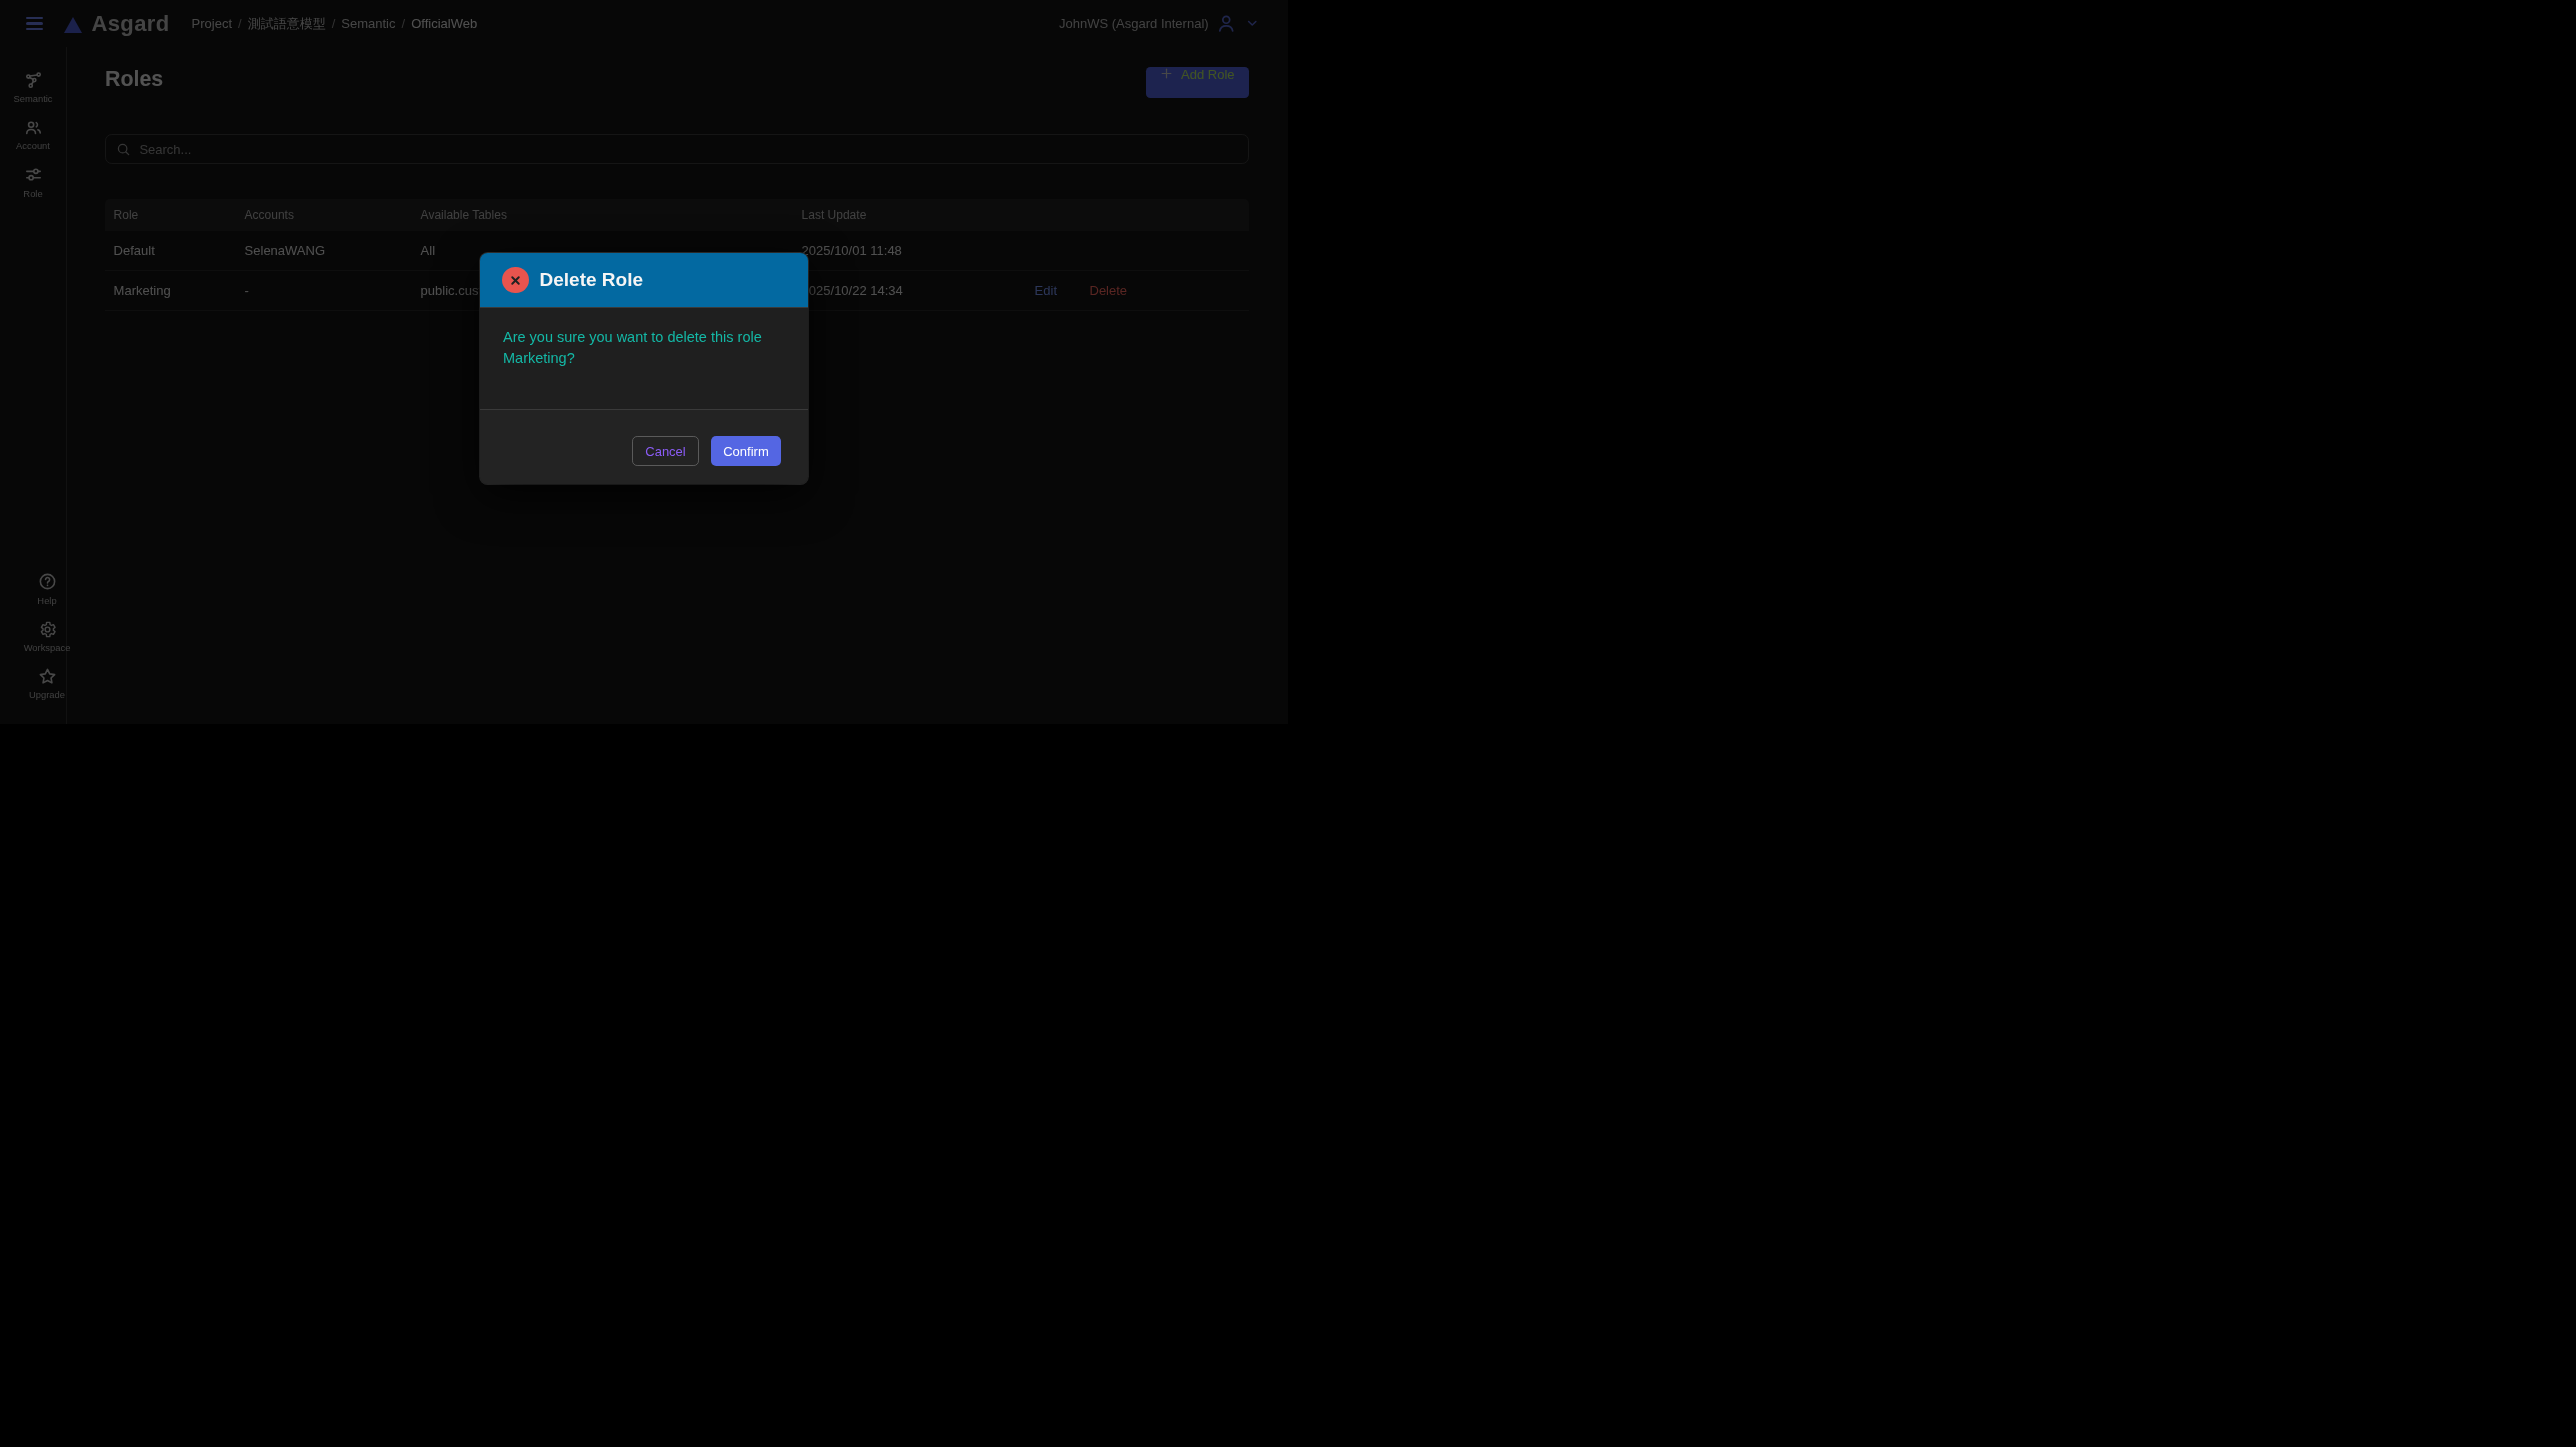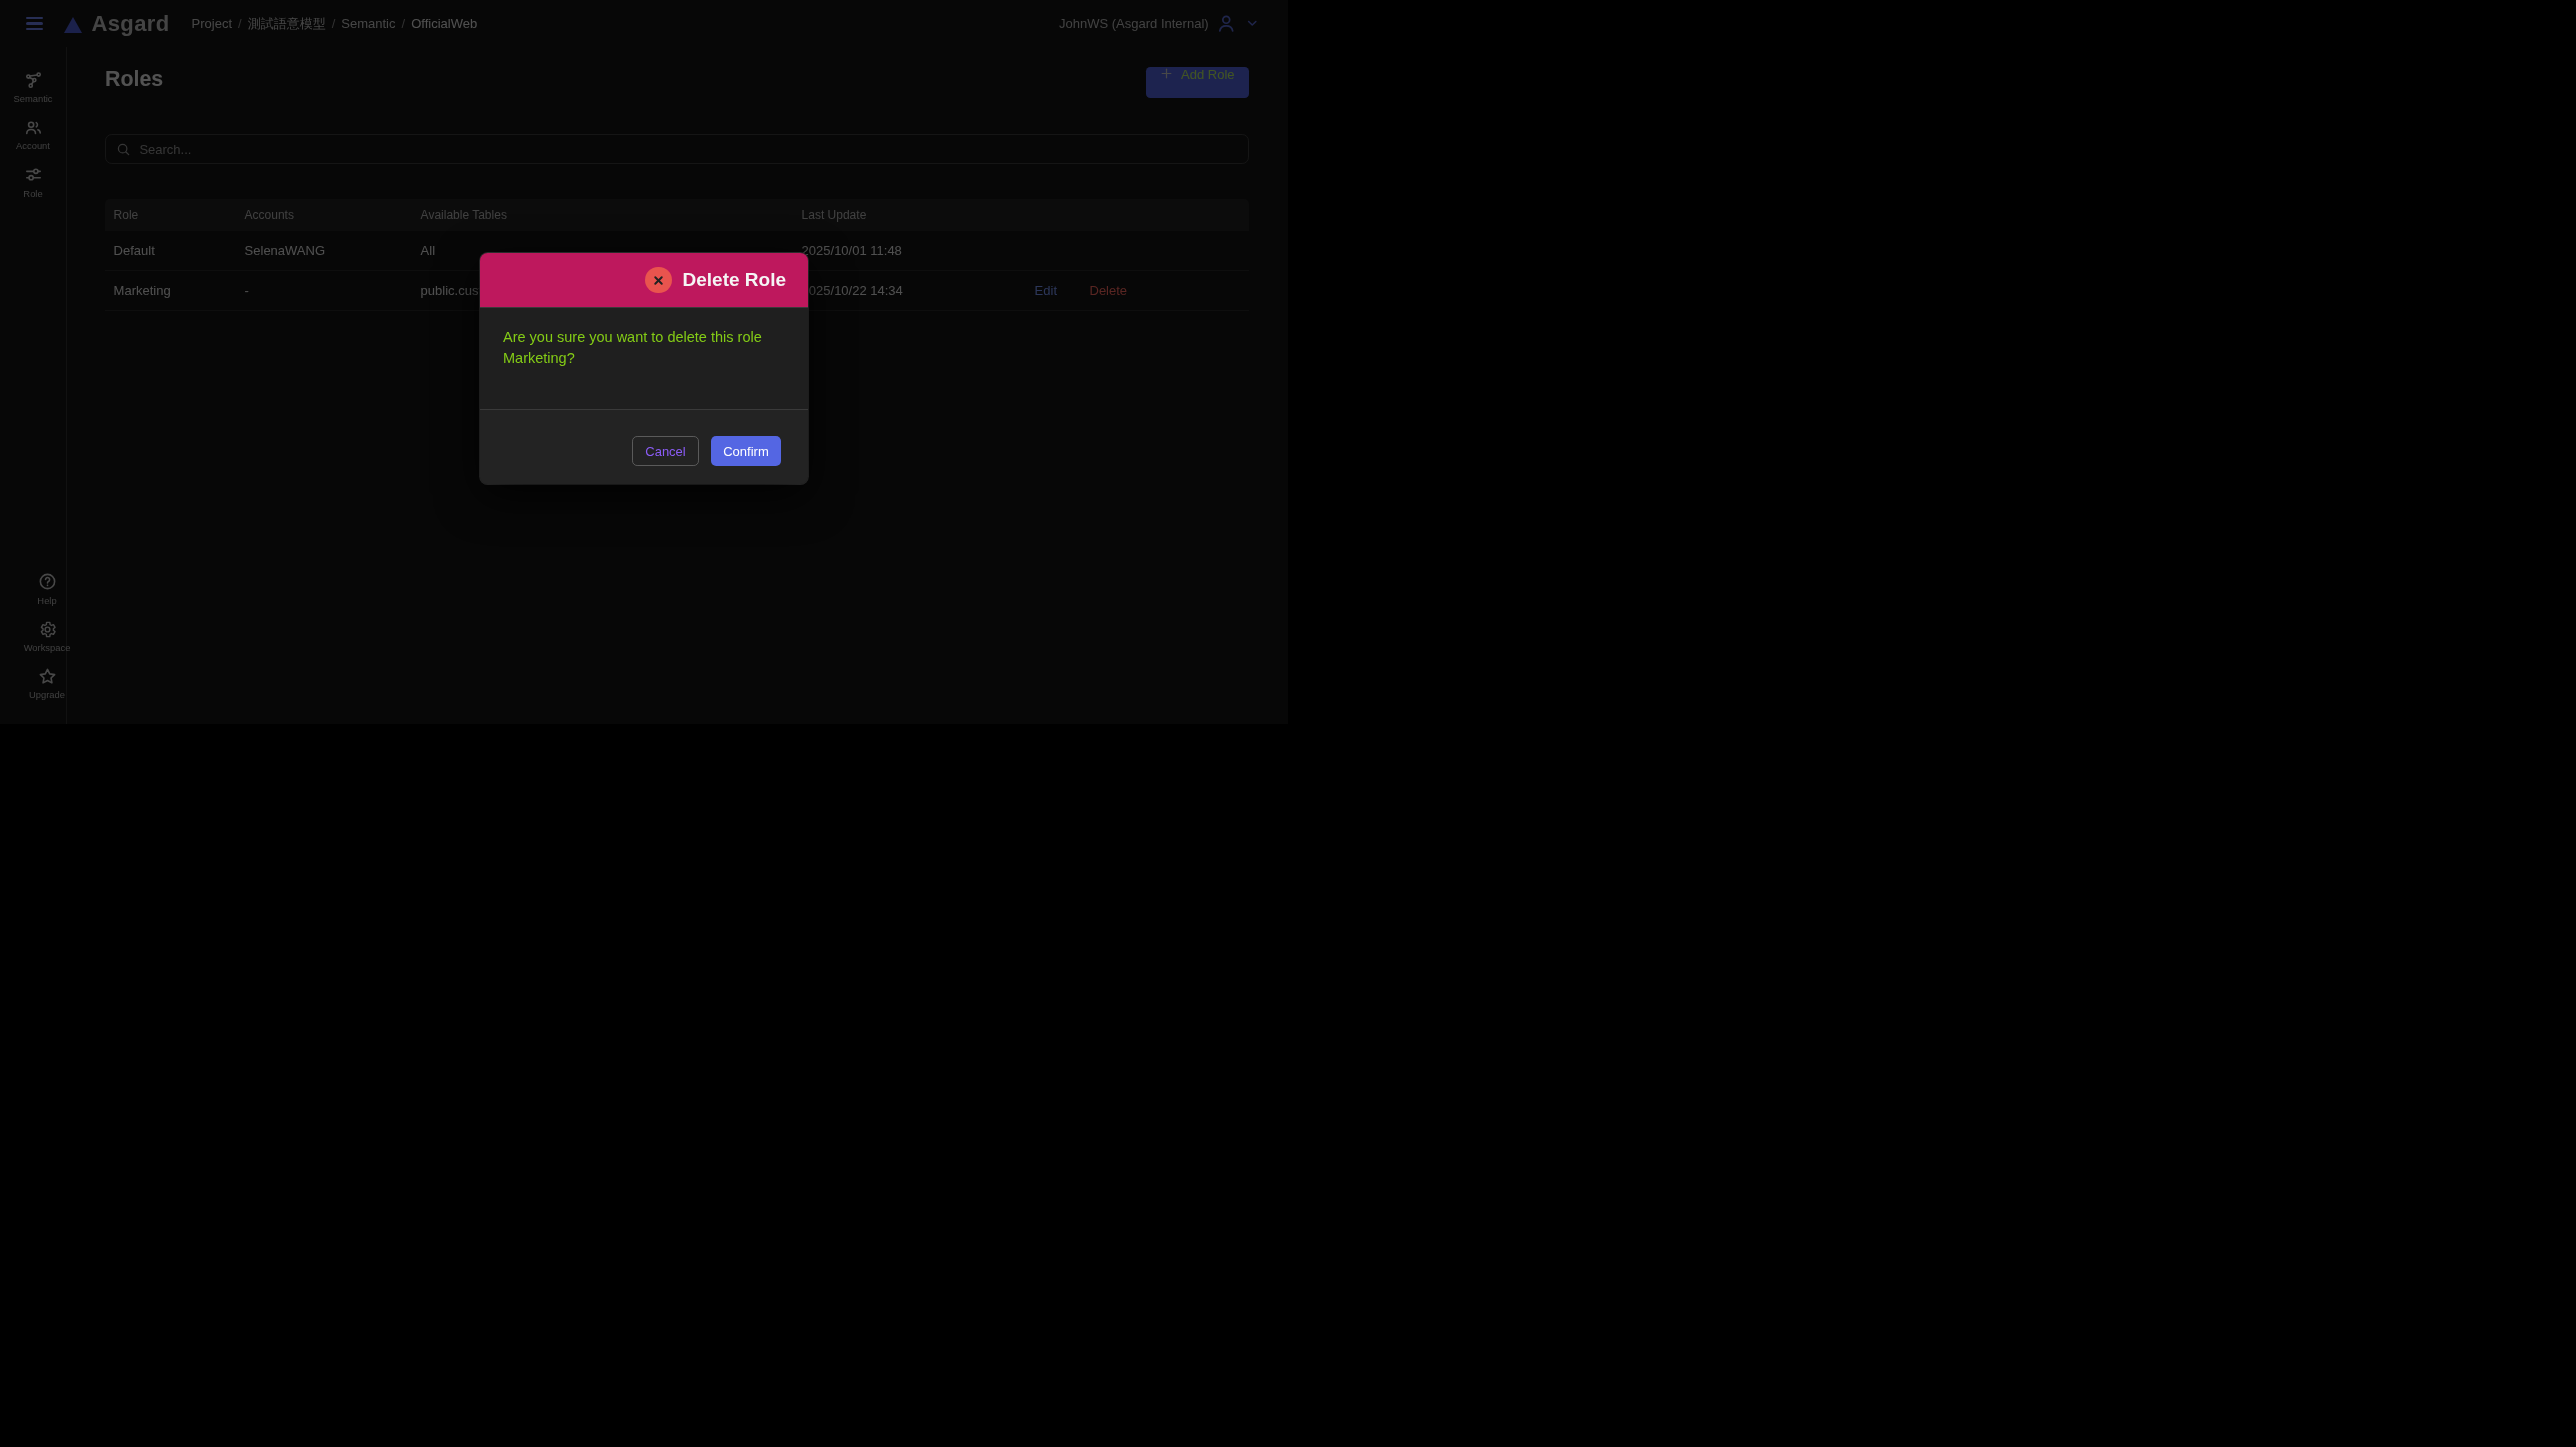--- a/index.html
+++ b/index.html
@@ -60,26 +60,26 @@
   .actions { display:flex; gap:32.5px; padding-left:8.6px; }
   .link-edit { color:#7e9bff; cursor:pointer; font-size:13px; }
   .link-delete { color:#ff6b61; cursor:pointer; font-size:13px; }
 
   
   .overlay { position:absolute; inset:0; background:rgba(0,0,0,.65); z-index:50; }
   .modal { position:absolute; left:480px; top:253px; width:328px; height:231px; z-index:60;
            background:#1f1f1f; border-radius:7.7px; overflow:hidden;
            box-shadow:0 12px 43px rgba(0,0,0,.75), 0 0 0 0.9px #343434;
            display:flex; flex-direction:column; }
-  .modal-header { height:55px; flex:0 0 55px; background:#be185d; border-bottom:0.9px solid #3a3a3a;
-                  display:flex; align-items:center; gap:11px; padding:0 22px;justify-content:flex-end; }
+  .modal-header { height:55px; flex:0 0 55px; background:#0369a1; border-bottom:0.9px solid #3a3a3a;
+                  display:flex; align-items:center; gap:11px; padding:0 22px; }
   .modal-x { width:26.5px; height:26.5px; border-radius:50%; background:#e9544e; flex:0 0 26.5px;
              display:flex; align-items:center; justify-content:center; }
   .modal-title { font-size:19px; font-weight:700; color:#f5f5f5; }
-  .modal-body { flex:1; padding:19px 23px; font-size:14.5px; line-height:21.4px; color:#84cc16;
+  .modal-body { flex:1; padding:19px 23px; font-size:14.5px; line-height:21.4px; color:#14b8a6;
                 background:#1f1f1f; border-bottom:0.9px solid #3a3a3a; }
   .modal-footer { height:74px; flex:0 0 74px; background:#232323;
                   display:flex; justify-content:flex-end; align-items:flex-start; gap:12px;
                   padding:26px 27px 0; }
   .btn { height:30px; border-radius:5.1px; font-size:13px; cursor:pointer; font-family:inherit; }
   .btn-cancel { width:67px; background:transparent; border:0.9px solid #5a5a5a; color:#8b5cf6; }
   .btn-confirm { width:70px; background:#5466e3; border:none; color:#fff; }
 </style>
 </head>
 <body>

